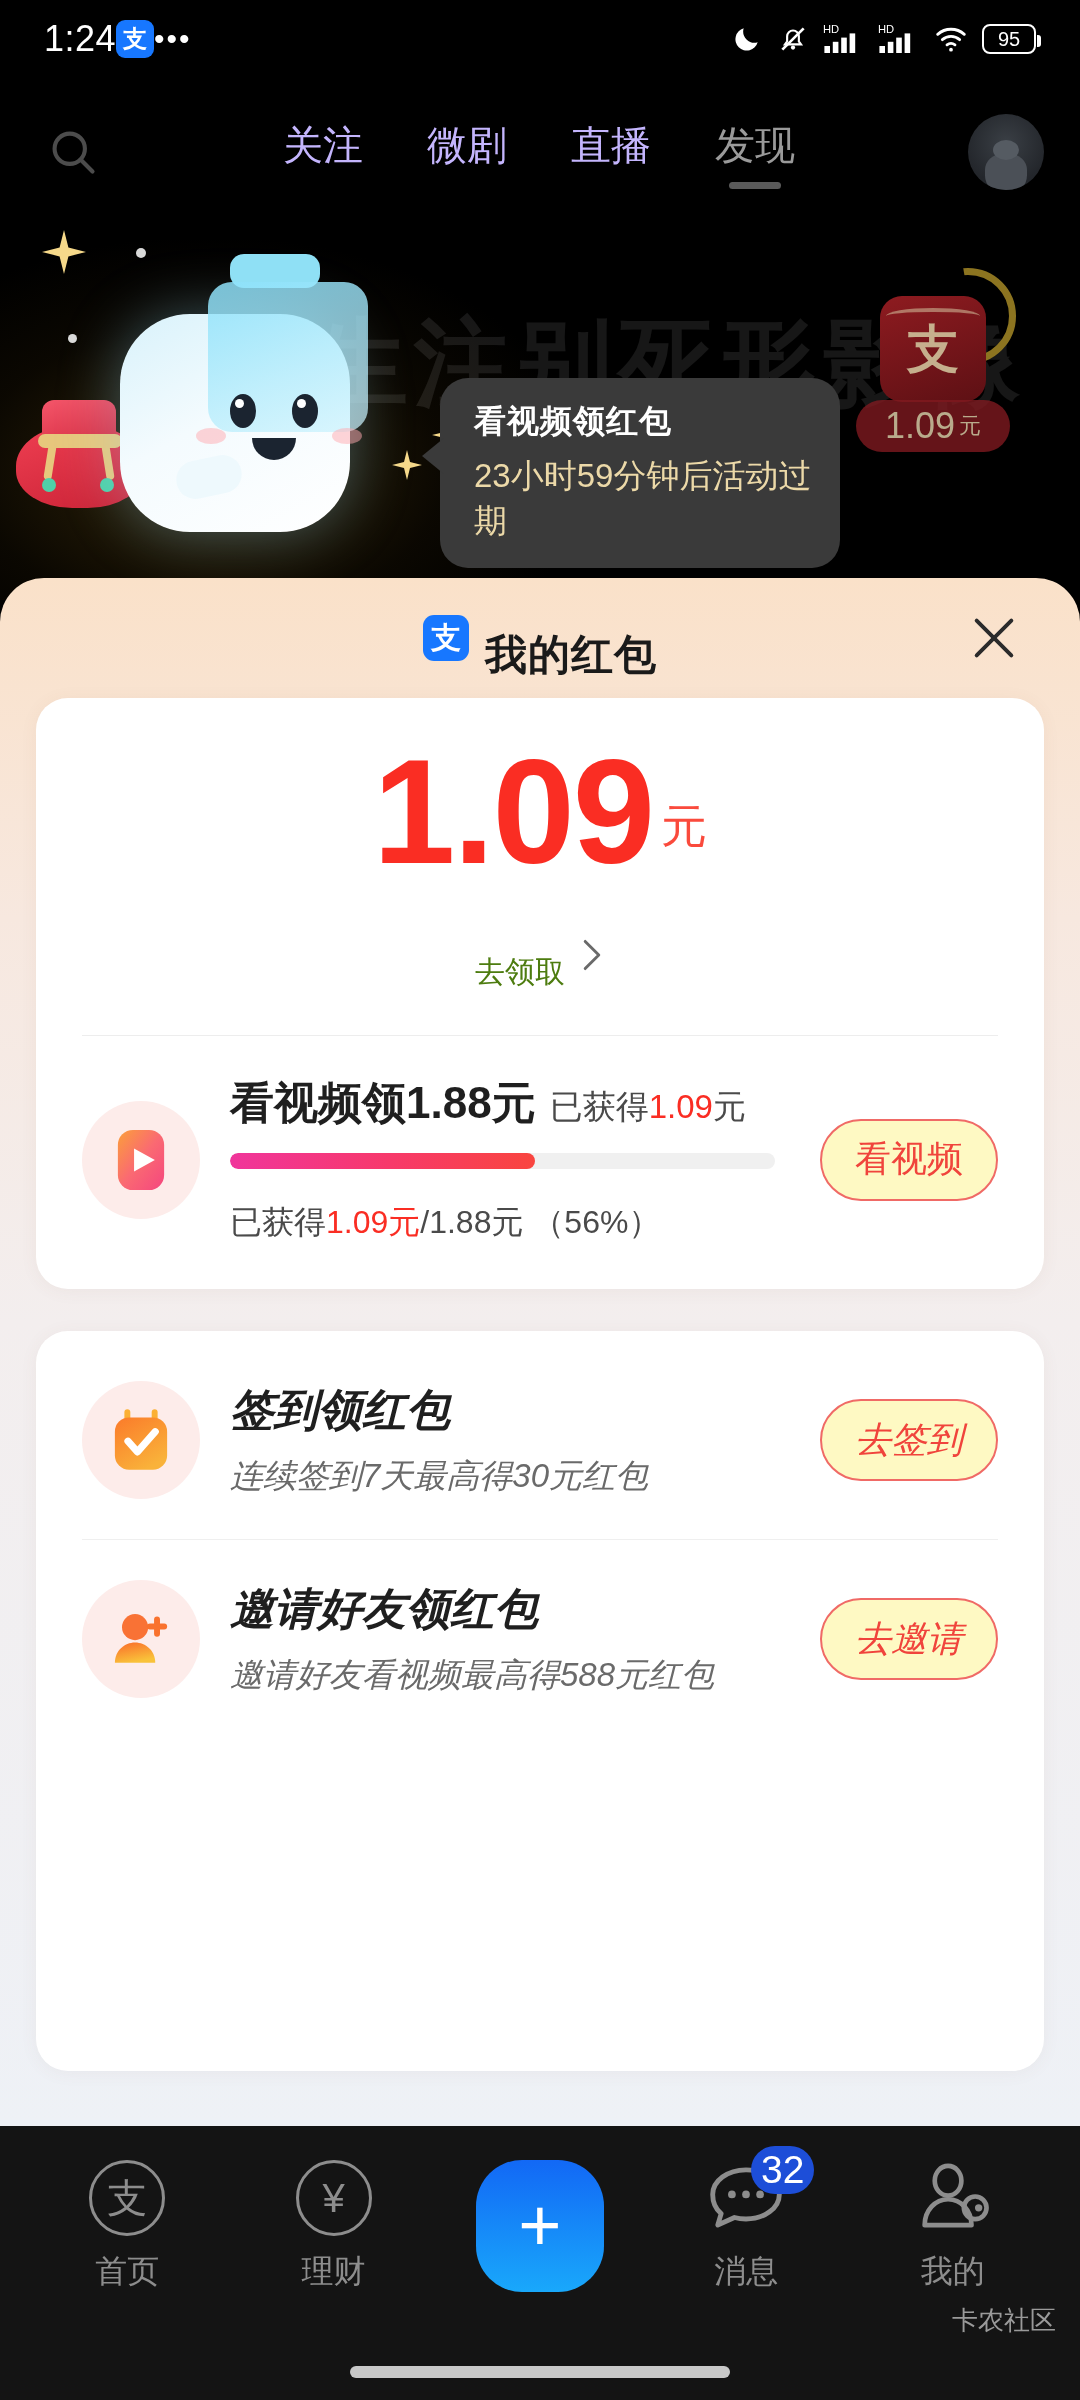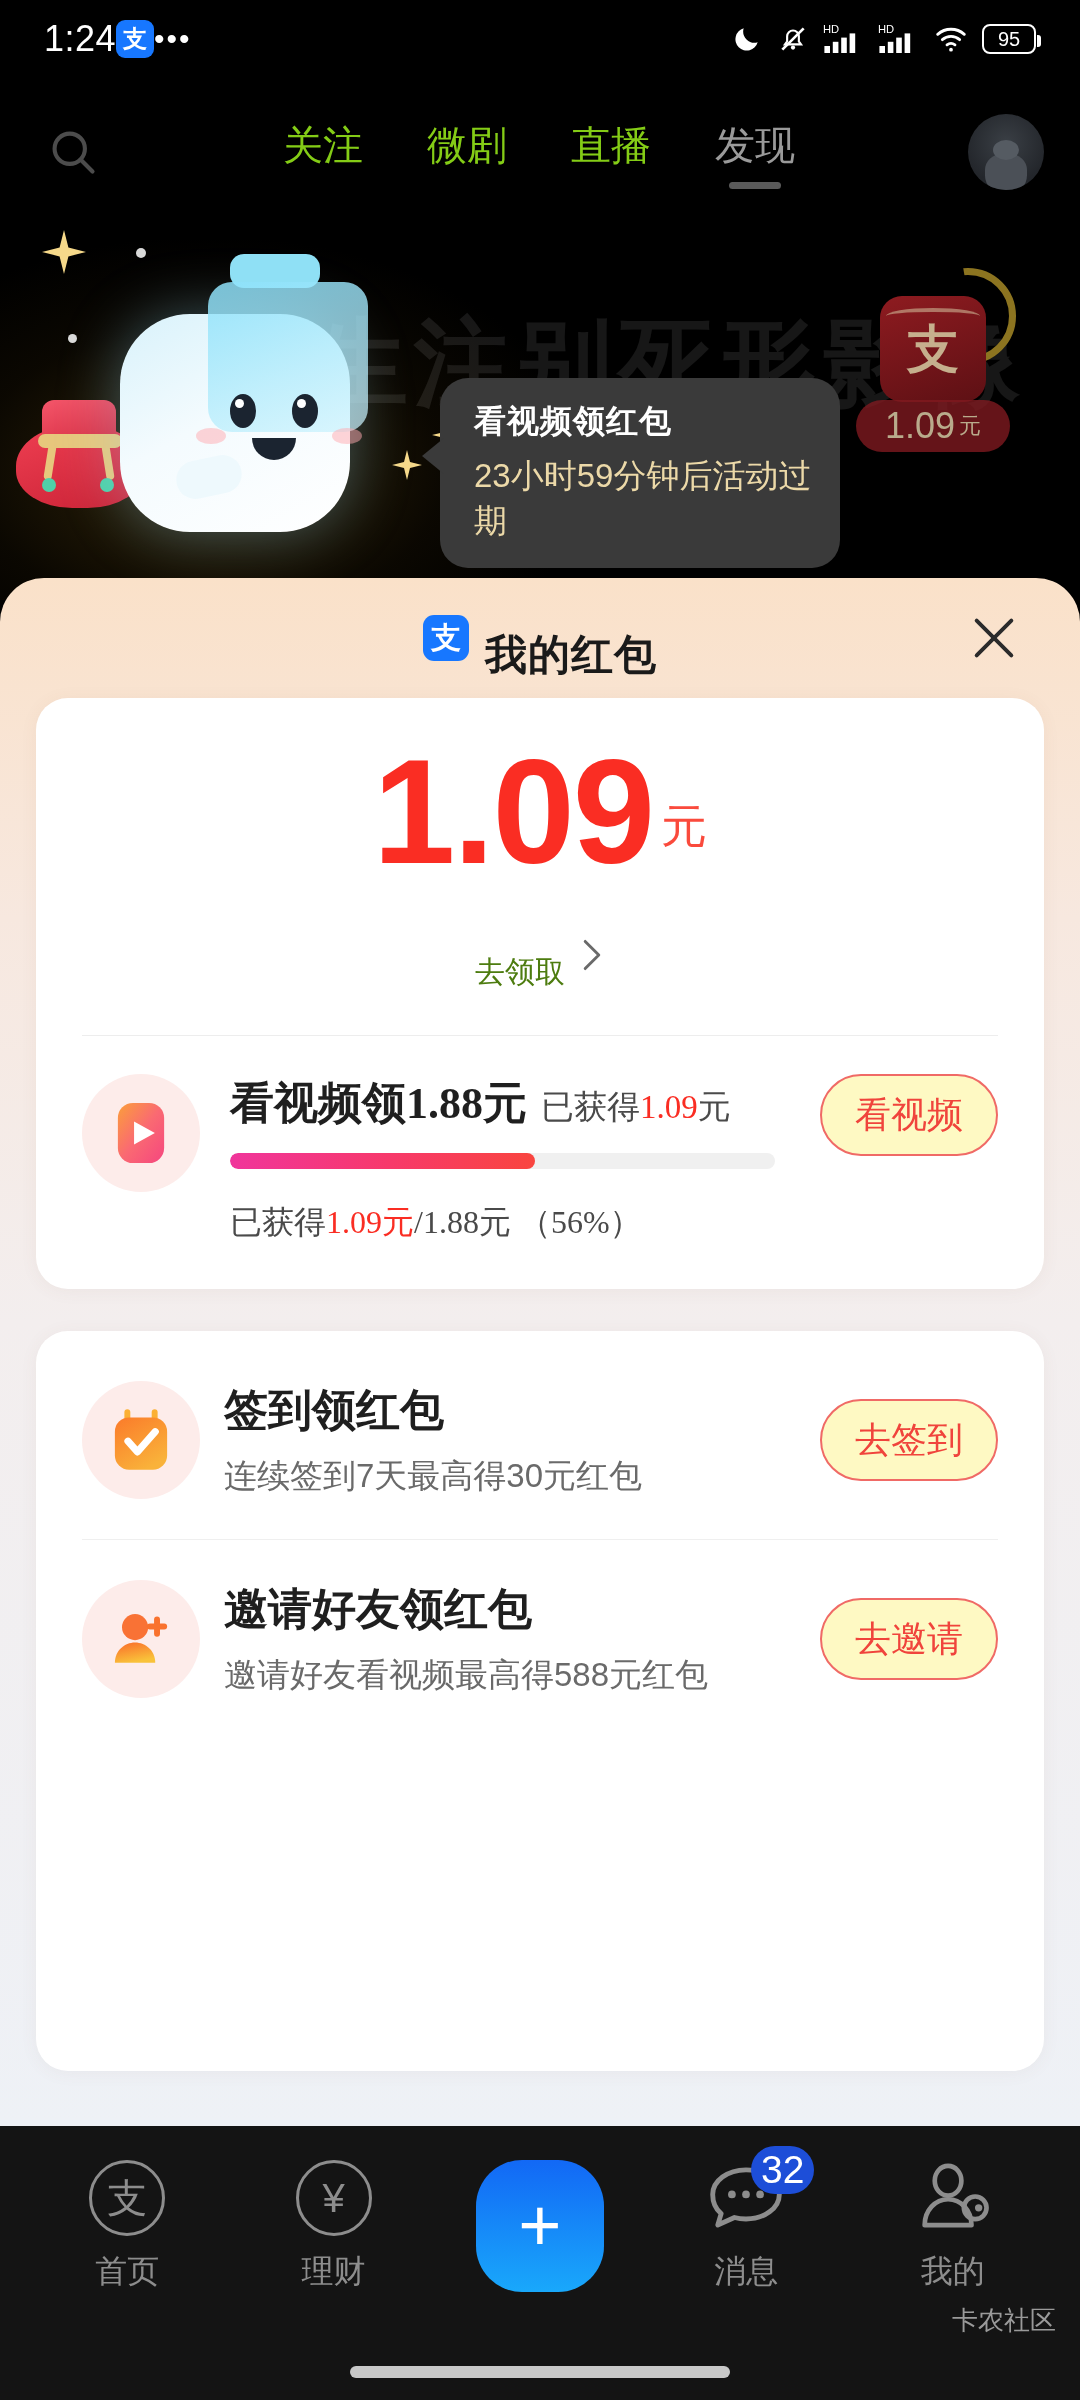--- a/index.html
+++ b/index.html
@@ -35,21 +35,21 @@
   .battery span { font-size:20px; color:#fff; font-weight:500; line-height:1; }
 
   
   .topnav {
     position:absolute; top:104px; left:0; width:1080px; height:96px;
     display:flex; align-items:center; z-index:30;
   }
   .nav-search { margin-left:36px; width:74px; height:74px; display:flex; align-items:center; justify-content:center; }
   .nav-tabs { flex:1; display:flex; align-items:center; justify-content:center; gap:52px; }
   .nav-tab {
-    position:relative; font-size:40px; color:#84cc16; padding:4px 6px 18px;
+    position:relative; font-size:40px; color:#c4b5fd; padding:4px 6px 18px;
     font-weight:400;
   }
   .nav-tab.active { color:#9a9a9a; font-weight:500; }
   .nav-tab.active:after {
     content:""; position:absolute; left:50%; transform:translateX(-50%);
     bottom:2px; width:52px; height:7px; border-radius:4px; background:#5a5a5a;
   }
   .nav-avatar {
     margin-right:36px; width:76px; height:76px; border-radius:50%;
     background:radial-gradient(circle at 50% 38%, #3a3f45 0%, #23262b 70%);
@@ -210,21 +210,21 @@
   }
   .amount-unit { font-size:46px; color:#fa4a3c; font-weight:400; padding-bottom:22px; }
   .claim-row {
     display:flex; align-items:center; justify-content:center; gap:14px; margin-top:36px;
   }
   .claim-text { font-size:30px; color:#4d7c0f;margin-top:36px; }
   .divider { height:1px; background:#ededed; margin:42px 0 0; }
 
   
   .task {
-    display:flex; align-items:flex-start; gap:30px; padding:38px 0 4px;font-family:Liberation Serif, serif;
+    display:flex; align-items:center; gap:30px; padding:38px 0 4px;
   }
   .task-ic {
     width:118px; height:118px; border-radius:50%; background:#fdecea;
     display:flex; align-items:center; justify-content:center; flex:none;
   }
   .task-body { flex:1; min-width:0; }
   .task-title {
     font-size:44px; font-weight:700; color:#1f1f1f; display:flex;
     align-items:baseline; flex-wrap:wrap; gap:14px;
   }
@@ -245,21 +245,21 @@
   .task-sub-grey { margin-top:14px; font-size:33px; color:#6a6a6a; }
   .btn-pill {
     flex:none; width:178px; height:82px; border-radius:42px;
     border:2px solid #f06a66; color:#f0443c; font-size:36px;
     display:flex; align-items:center; justify-content:center;
     background:#fef9c3; font-weight:400;
   }
 
   
   .card.tasks { margin-top:42px; padding:10px 46px 40px; min-height:740px; }
-  .task2 { display:flex; align-items:center; gap:24px; padding:40px 0; }
+  .task2 { display:flex; align-items:center; gap:30px; padding:40px 0;font-style:italic; }
   .task2-body { flex:1; min-width:0; }
   .task2-title { font-size:44px; font-weight:700; color:#1f1f1f; }
   .row-div { height:1px; background:#efefef; }
 
   
   .bottombar {
     position:absolute; left:0; bottom:0; width:1080px; height:274px;
     background:#141414; z-index:35;
   }
   .bn-items {

